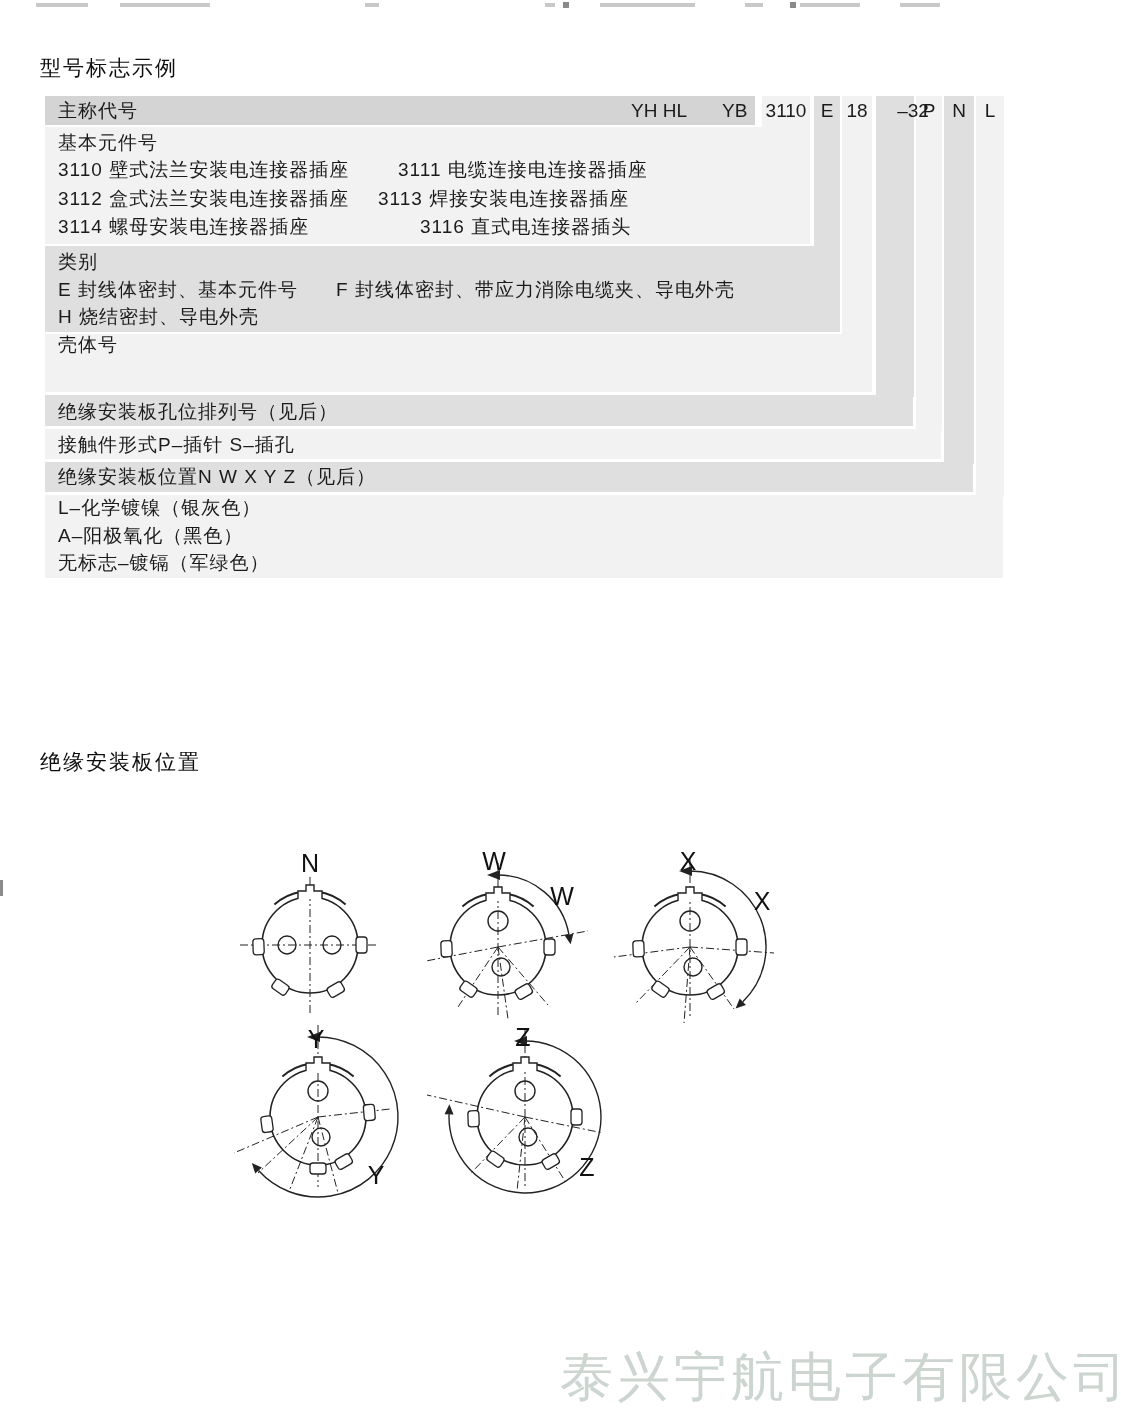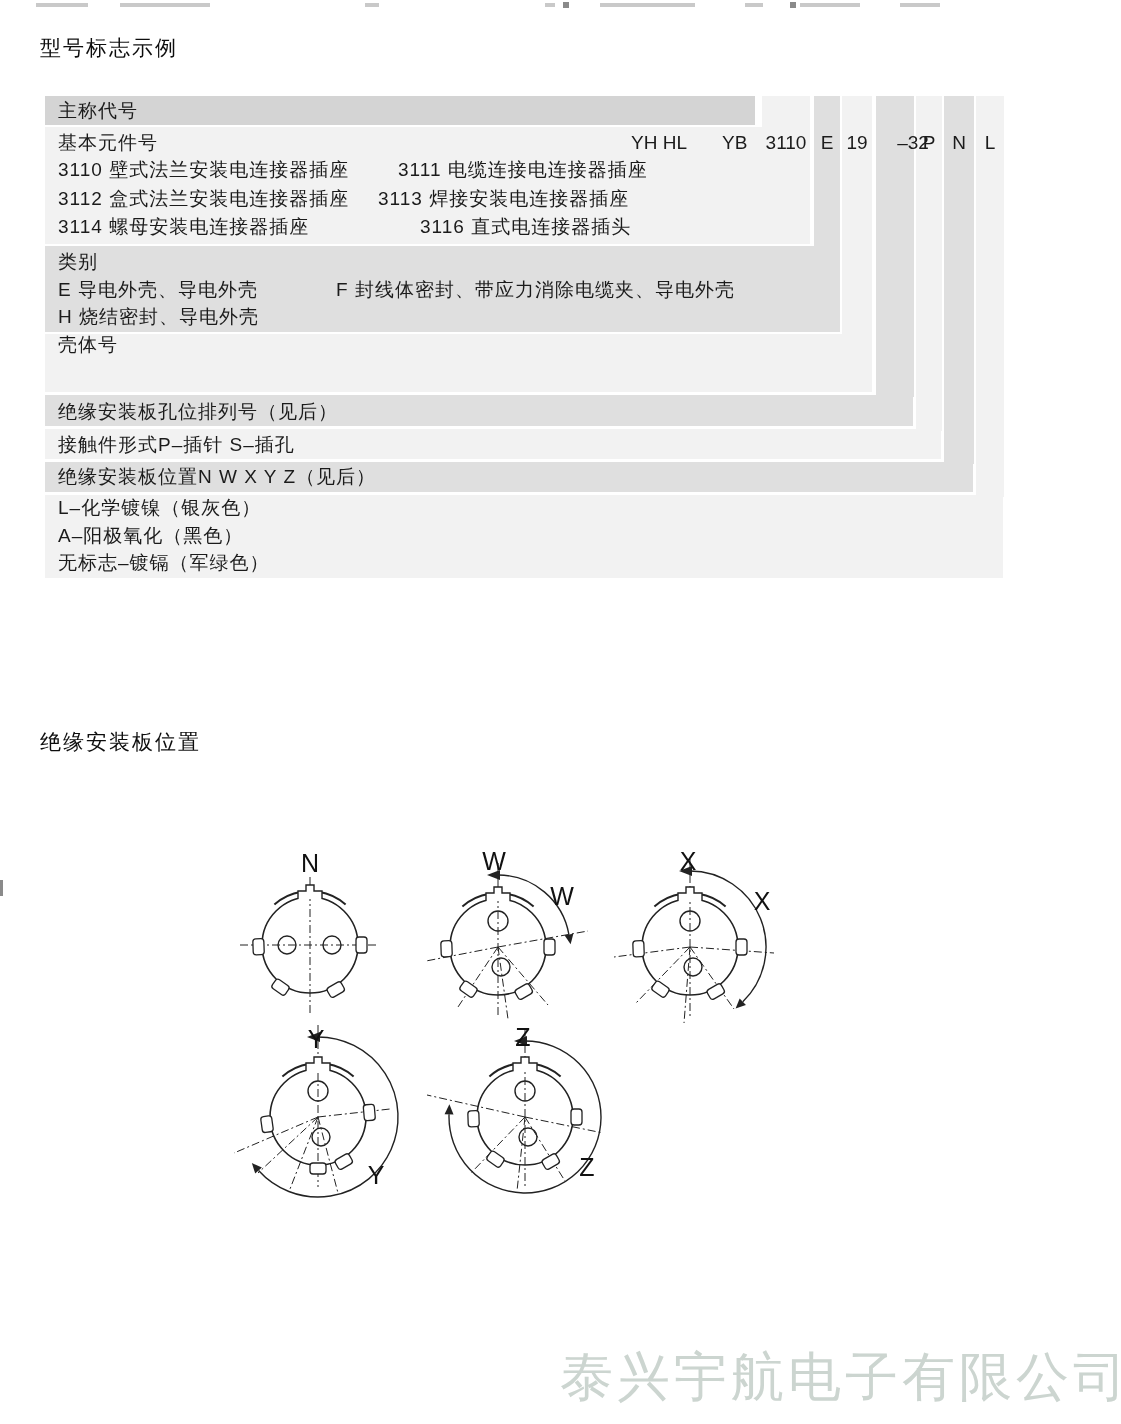--- a/index.html
+++ b/index.html
@@ -6,22 +6,22 @@
   .page{position:relative;width:1121px;height:1424px;background:#ffffff;overflow:hidden;
         font-family:"Liberation Sans",sans-serif;color:#1b1b1b;}
   .band,.vstrip{position:absolute;}
   .tone-header{background:#d4d4d4;}
   .tone-dark{background:#dfdfdf;}
   .tone-light{background:#f2f2f2;}
   .trow{position:absolute;font-size:19px;line-height:22px;white-space:nowrap;
         letter-spacing:1px;color:#1b1b1b;z-index:3;}
   .trow span{position:absolute;top:0;white-space:nowrap;}
   .code-cell{position:absolute;top:100px;font-size:19px;line-height:22px;text-align:center;
-             white-space:nowrap;z-index:3;color:#1b1b1b;margin-top:32px;}
-  .doc-title{position:absolute;font-size:21px;font-weight:500;letter-spacing:2px;color:#0d0d0d;z-index:3;}
+             white-space:nowrap;z-index:3;color:#1b1b1b;}
+  .doc-title{position:absolute;font-size:21px;font-weight:500;letter-spacing:2px;color:#0d0d0d;z-index:3;margin-top:20px;}
   .note{position:absolute;left:40px;top:617px;font-size:18px;letter-spacing:0.5px;
         white-space:nowrap;z-index:3;color:#1b1b1b;}
   .wm-center{position:absolute;left:378px;top:578px;font-size:176px;line-height:190px;
              font-family:"DejaVu Serif",serif;font-weight:bold;color:#dcdef5;
              letter-spacing:42px;z-index:1;white-space:nowrap;}
   .wm-bottom{position:absolute;left:560px;top:1348px;font-size:53px;line-height:58px;
              font-family:"DejaVu Serif",serif;color:#ccd5d0;letter-spacing:4px;
              z-index:1;white-space:nowrap;}
   .frag{position:absolute;background:#c9c9c9;z-index:2;}
   .frag-dark{position:absolute;background:#8a8a8a;z-index:2;}
@@ -65,21 +65,21 @@
   <div class="vstrip tone-light" style="left:842px;top:96px;width:30px;height:240px"></div>
   <div class="vstrip tone-dark" style="left:876px;top:96px;width:38px;height:301px"></div>
   <div class="vstrip tone-light" style="left:916px;top:96px;width:26px;height:335px"></div>
   <div class="vstrip tone-dark" style="left:944px;top:96px;width:30px;height:368px"></div>
   <div class="vstrip tone-light" style="left:976px;top:96px;width:28px;height:401px"></div>
 
   <div class="code-cell" style="left:631px">YH HL</div>
   <div class="code-cell" style="left:722px">YB</div>
   <div class="code-cell" style="left:762px;width:48px">3110</div>
   <div class="code-cell" style="left:814px;width:26px">E</div>
-  <div class="code-cell" style="left:842px;width:30px">19</div>
+  <div class="code-cell" style="left:842px;width:30px">18</div>
   <div class="code-cell" style="left:896px;width:34px">–32</div>
   <div class="code-cell" style="left:916px;width:26px">P</div>
   <div class="code-cell" style="left:944px;width:30px">N</div>
   <div class="code-cell" style="left:976px;width:28px">L</div>
 
   <div class="trow" style="left:58px;top:100px">主称代号</div>
 
   <div class="trow" style="left:58px;top:132px">基本元件号</div>
   <div class="trow" style="left:0;top:159px">
     <span style="left:58px">3110 壁式法兰安装电连接器插座</span>
@@ -89,21 +89,21 @@
     <span style="left:58px">3112 盒式法兰安装电连接器插座</span>
     <span style="left:378px">3113 焊接安装电连接器插座</span>
   </div>
   <div class="trow" style="left:0;top:216px">
     <span style="left:58px">3114 螺母安装电连接器插座</span>
     <span style="left:420px">3116 直式电连接器插头</span>
   </div>
 
   <div class="trow" style="left:58px;top:251px">类别</div>
   <div class="trow" style="left:0;top:279px">
-    <span style="left:58px">E 导电外壳、导电外壳</span>
+    <span style="left:58px">E 封线体密封、基本元件号</span>
     <span style="left:336px">F 封线体密封、带应力消除电缆夹、导电外壳</span>
   </div>
   <div class="trow" style="left:58px;top:306px">H 烧结密封、导电外壳</div>
 
   <div class="trow" style="left:58px;top:334px">壳体号</div>
 
   <div class="trow" style="left:58px;top:401px">绝缘安装板孔位排列号（见后）</div>
   <div class="trow" style="left:58px;top:434px">接触件形式P–插针 S–插孔</div>
   <div class="trow" style="left:58px;top:466px">绝缘安装板位置N W X Y Z（见后）</div>
 

